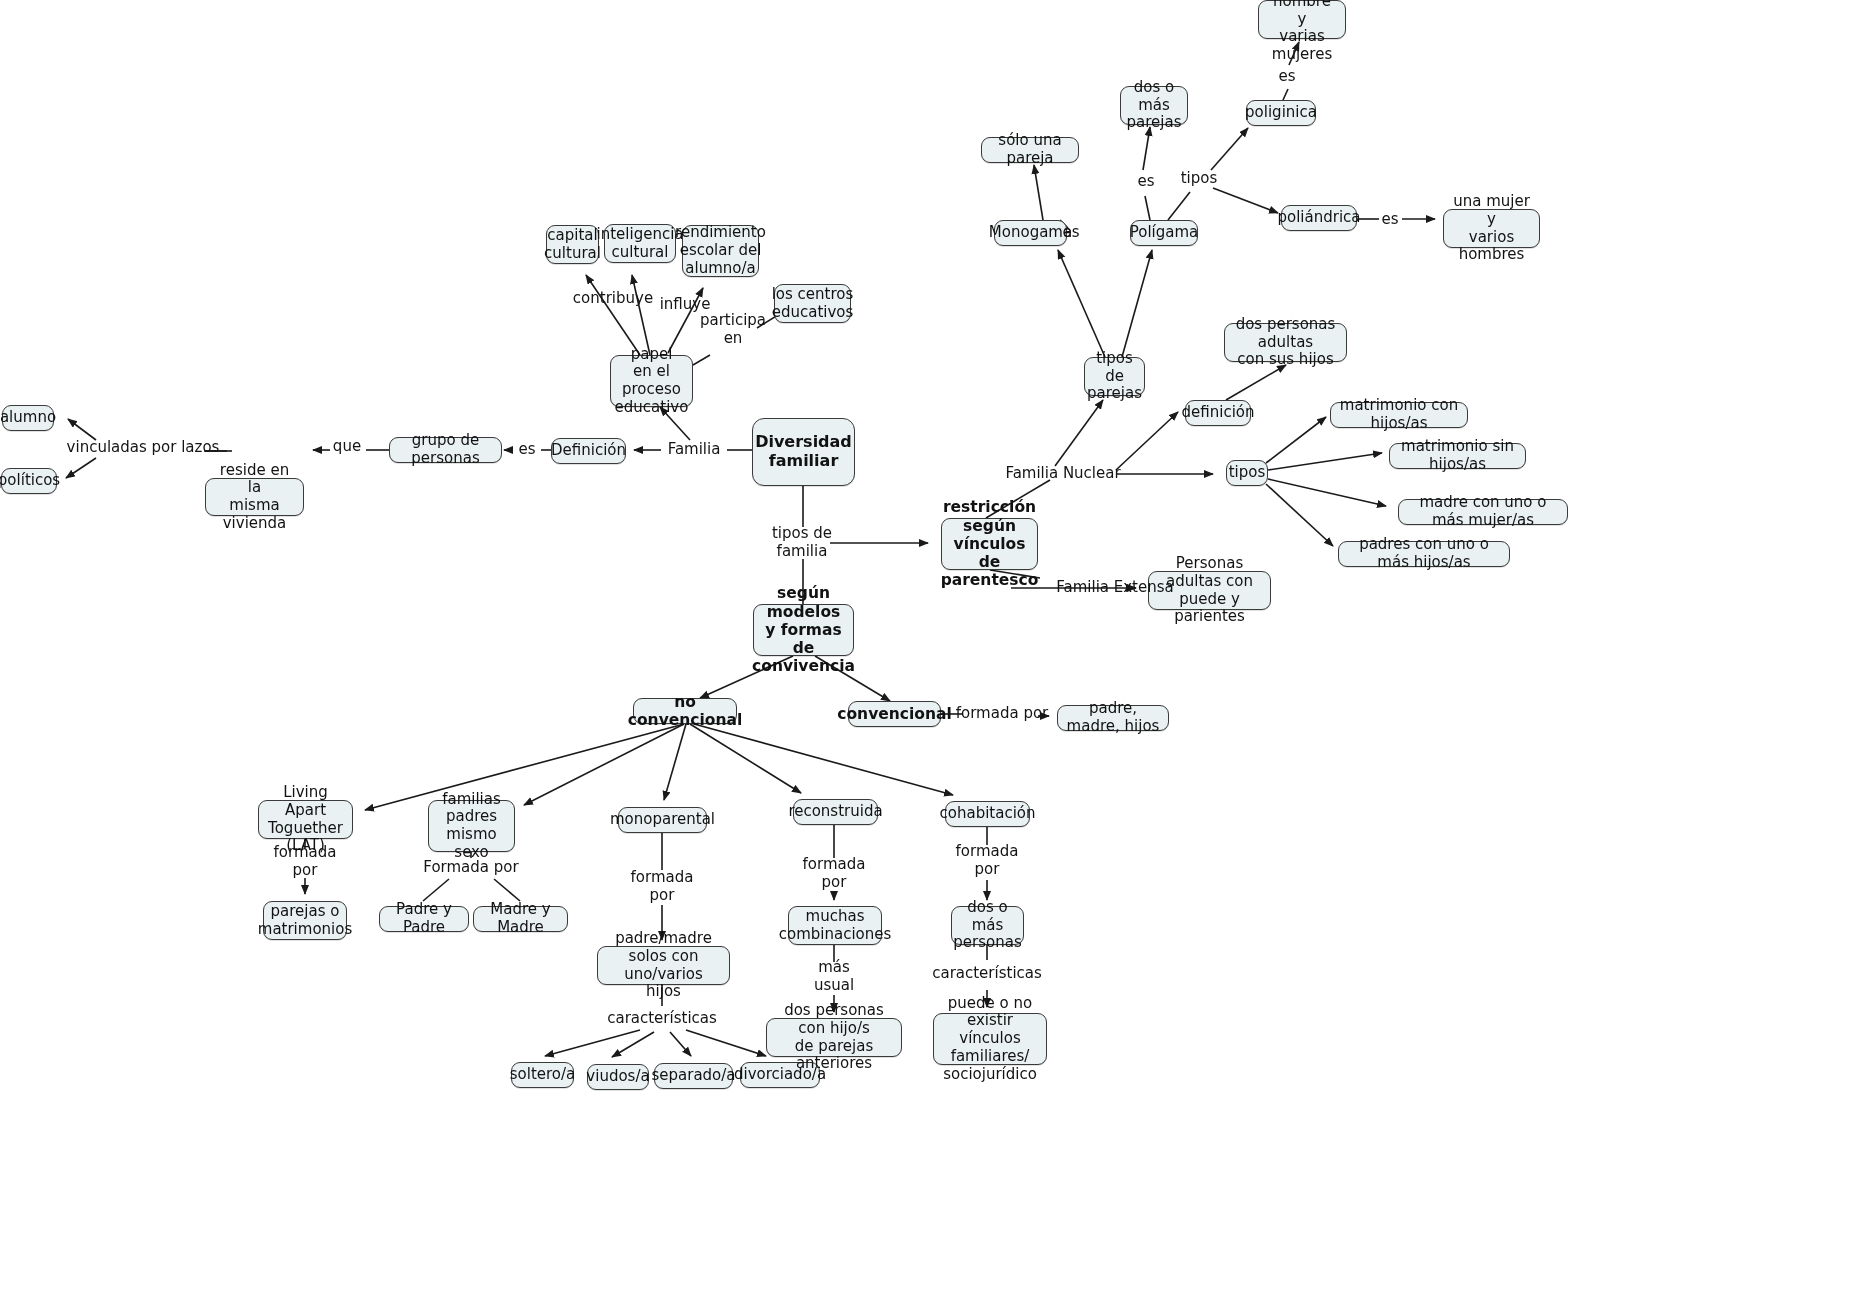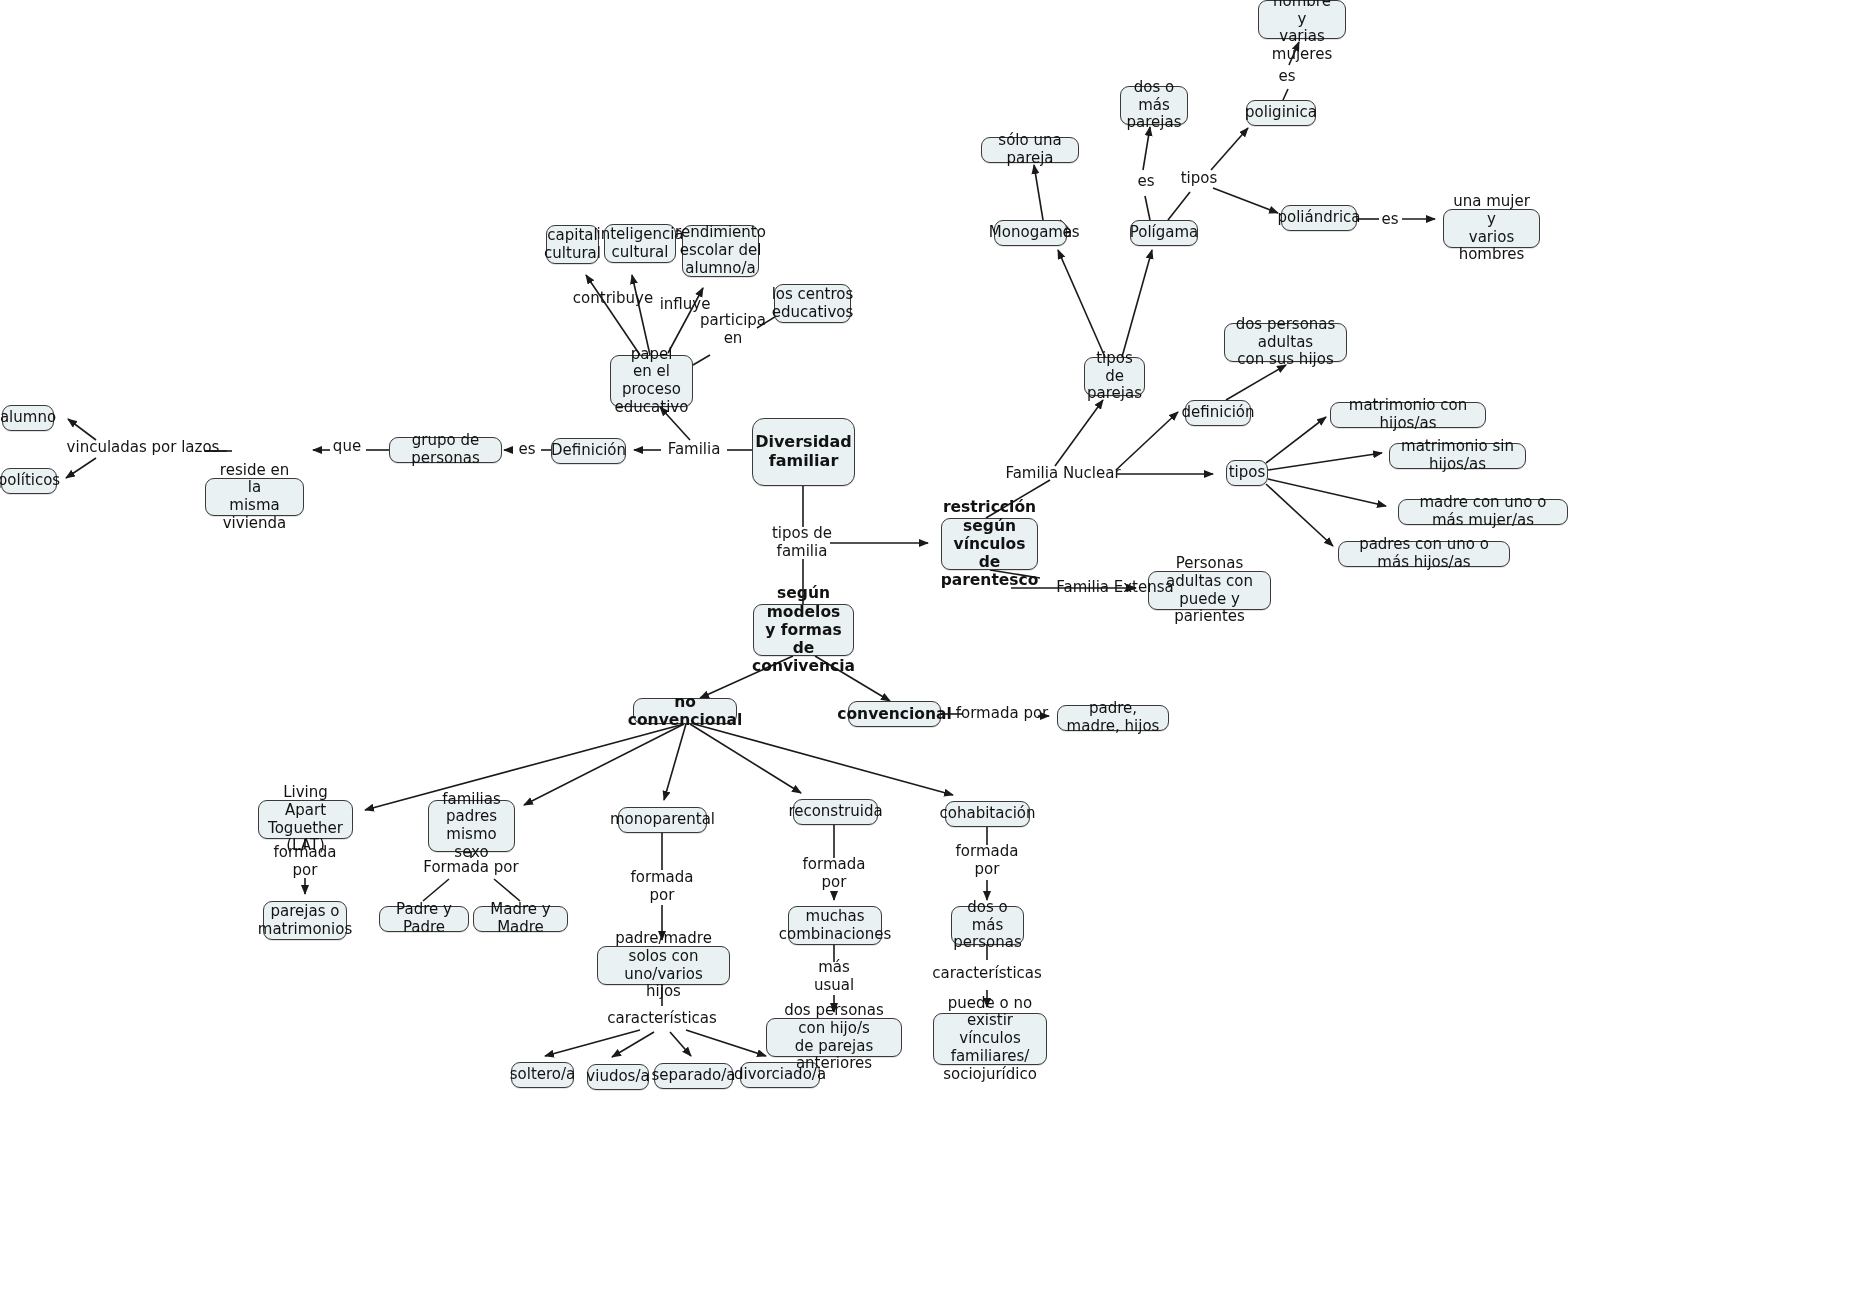--- a/index.html
+++ b/index.html
@@ -195,21 +195,21 @@
 varias mujeres</div>
       <div class="node" style="left: 1443px; top: 209px; width: 97px; height: 39px;">una mujer y
 varios hombres</div>
       <div class="node strong" style="left: 941px; top: 518px; width: 97px; height: 52px;">restricción
 según vínculos
 de parentesco</div>
       <div class="node" style="left: 1185px; top: 400px; width: 66px; height: 26px;">definición</div>
       <div class="node" style="left: 1224px; top: 323px; width: 123px; height: 39px;">dos personas adultas
 con sus hijos</div>
       <div class="node" style="left: 1226px; top: 460px; width: 42px; height: 26px;">tipos</div>
-      <div class="node" style="left: 1330px; top: 402px; width: 156px; height: 26px;">matrimonio con hijos/as</div>
+      <div class="node" style="left: 1330px; top: 402px; width: 138px; height: 26px;">matrimonio con hijos/as</div>
       <div class="node" style="left: 1389px; top: 443px; width: 137px; height: 26px;">matrimonio sin hijos/as</div>
       <div class="node" style="left: 1398px; top: 499px; width: 170px; height: 26px;">madre con uno o más mujer/as</div>
       <div class="node" style="left: 1338px; top: 541px; width: 172px; height: 26px;">padres con uno o más hijos/as</div>
       <div class="node" style="left: 1148px; top: 571px; width: 123px; height: 39px;">Personas adultas con
 puede y parientes</div>
       <div class="node strong" style="left: 753px; top: 604px; width: 101px; height: 52px;">según modelos
 y formas de
 convivencia</div>
       <div class="node strong" style="left: 633px; top: 698px; width: 104px; height: 26px;">no convencional</div>
       <div class="node strong" style="left: 848px; top: 701px; width: 93px; height: 26px;">convencional</div>

